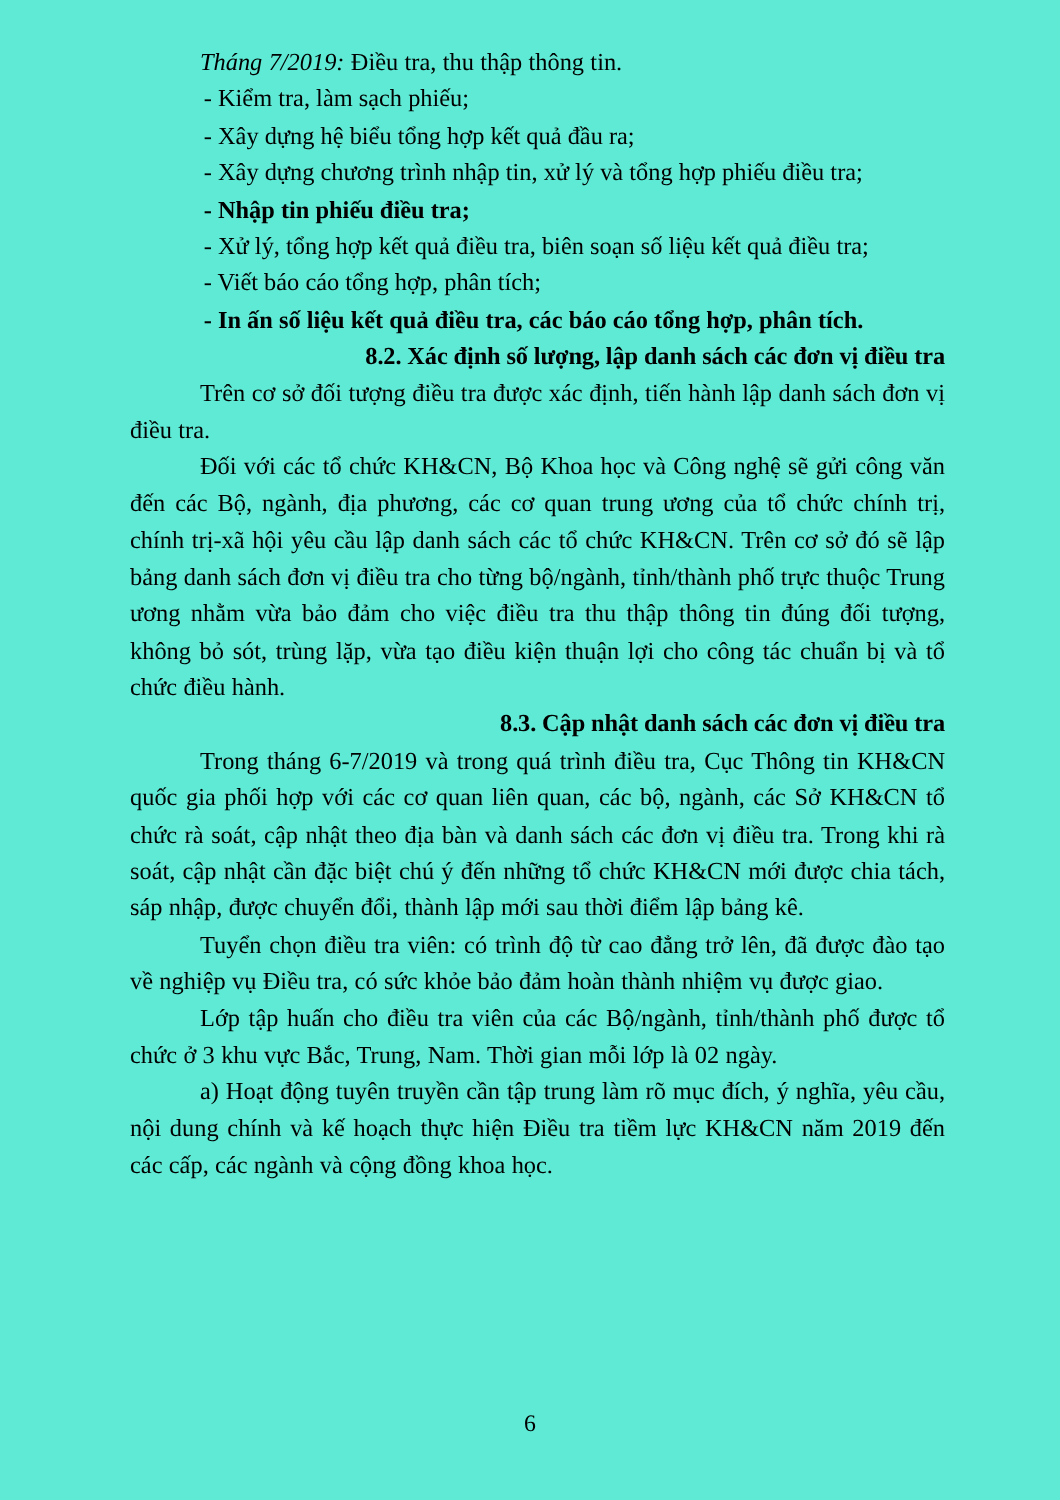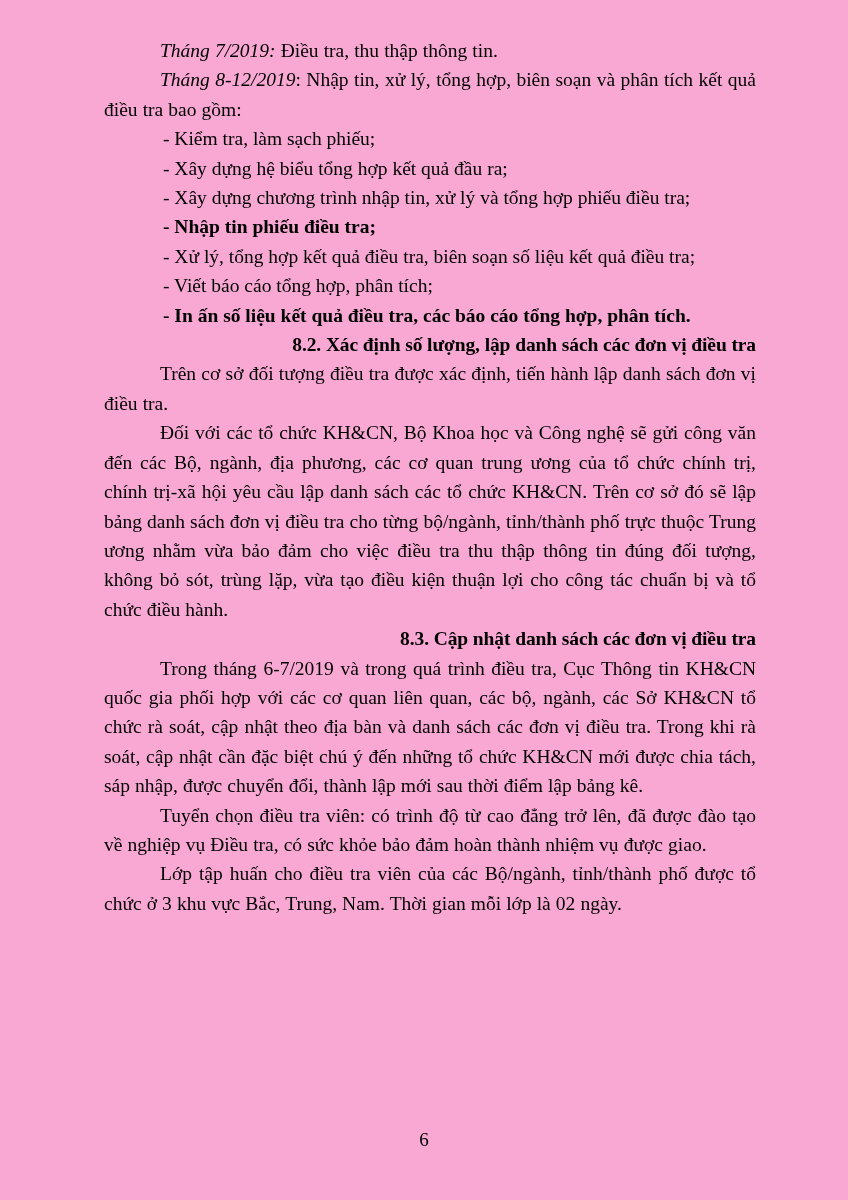--- a/index.html
+++ b/index.html
@@ -5,21 +5,21 @@
 <style>
   html, body {
     margin: 0;
     padding: 0;
     background: #ffffff;
   }
   .page {
     position: relative;
     width: 848px;
     height: 1200px;
-    background: #f9a8d4;
+    background: #5eead4;
     margin: 0 auto;
     overflow: hidden;
     font-family: "Liberation Serif", "DejaVu Serif", serif;
     color: #000000;
   }
   .content {
     position: absolute;
     left: 104px;
     top: 36px;
     width: 652px;
@@ -76,21 +76,20 @@
   }
 </style>
 </head>
 <body>
 
 <div class="page">
   <div class="content">
 
     <p class="para"><span class="lead-italic">Tháng 7/2019:</span><span> Điều tra, thu thập thông tin.</span></p>
 
-    <p class="para"><span class="lead-italic">Tháng 8-12/2019</span><span>: Nhập tin, xử lý, tổng hợp, biên soạn và phân tích kết quả điều tra bao gồm:</span></p>
 
     <ul class="bullet-list">
       <li class="bullet-item">- Kiểm tra, làm sạch phiếu;</li>
       <li class="bullet-item">- Xây dựng hệ biểu tổng hợp kết quả đầu ra;</li>
       <li class="bullet-item">- Xây dựng chương trình nhập tin, xử lý và tổng hợp phiếu điều tra;</li>
       <li class="bullet-item semi">- Nhập tin phiếu điều tra;</li>
       <li class="bullet-item">- Xử lý, tổng hợp kết quả điều tra, biên soạn số liệu kết quả điều tra;</li>
       <li class="bullet-item">- Viết báo cáo tổng hợp, phân tích;</li>
       <li class="bullet-item semi">- In ấn số liệu kết quả điều tra, các báo cáo tổng hợp, phân tích.</li>
     </ul>
@@ -98,17 +97,18 @@
     <h2 class="heading">8.2. Xác định số lượng, lập danh sách các đơn vị điều tra</h2>
     <p class="para">Trên cơ sở đối tượng điều tra được xác định, tiến hành lập danh sách đơn vị điều tra.</p>
     <p class="para">Đối với các tổ chức KH&amp;CN, Bộ Khoa học và Công nghệ sẽ gửi công văn đến các Bộ, ngành, địa phương, các cơ quan trung ương của tổ chức chính trị, chính trị-xã hội yêu cầu lập danh sách các tổ chức KH&amp;CN. Trên cơ sở đó sẽ lập bảng danh sách đơn vị điều tra cho từng bộ/ngành, tỉnh/thành phố trực thuộc Trung ương nhằm vừa bảo đảm cho việc điều tra thu thập thông tin đúng đối tượng, không bỏ sót, trùng lặp, vừa tạo điều kiện thuận lợi cho công tác chuẩn bị và tổ chức điều hành.</p>
 
     <h2 class="heading">8.3. Cập nhật danh sách các đơn vị điều tra</h2>
     <p class="para">Trong tháng 6-7/2019 và trong quá trình điều tra, Cục Thông tin KH&amp;CN quốc gia phối hợp với các cơ quan liên quan, các bộ, ngành, các Sở KH&amp;CN tổ chức rà soát, cập nhật theo địa bàn và danh sách các đơn vị điều tra. Trong khi rà soát, cập nhật cần đặc biệt chú ý đến những tổ chức KH&amp;CN mới được chia tách, sáp nhập, được chuyển đổi, thành lập mới sau thời điểm lập bảng kê.</p>
 
     <p class="para">Tuyển chọn điều tra viên: có trình độ từ cao đẳng trở lên, đã được đào tạo về nghiệp vụ Điều tra, có sức khỏe bảo đảm hoàn thành nhiệm vụ được giao.</p>
     <p class="para">Lớp tập huấn cho điều tra viên của các Bộ/ngành, tỉnh/thành phố được tổ chức ở 3 khu vực Bắc, Trung, Nam. Thời gian mỗi lớp là 02 ngày.</p>
 
+    <p class="para">a) Hoạt động tuyên truyền cần tập trung làm rõ mục đích, ý nghĩa, yêu cầu, nội dung chính và kế hoạch thực hiện Điều tra tiềm lực KH&amp;CN năm 2019 đến các cấp, các ngành và cộng đồng khoa học.</p>
 
   </div>
 
   <div class="page-number">6</div>
 </div>
 
 </body></html>

